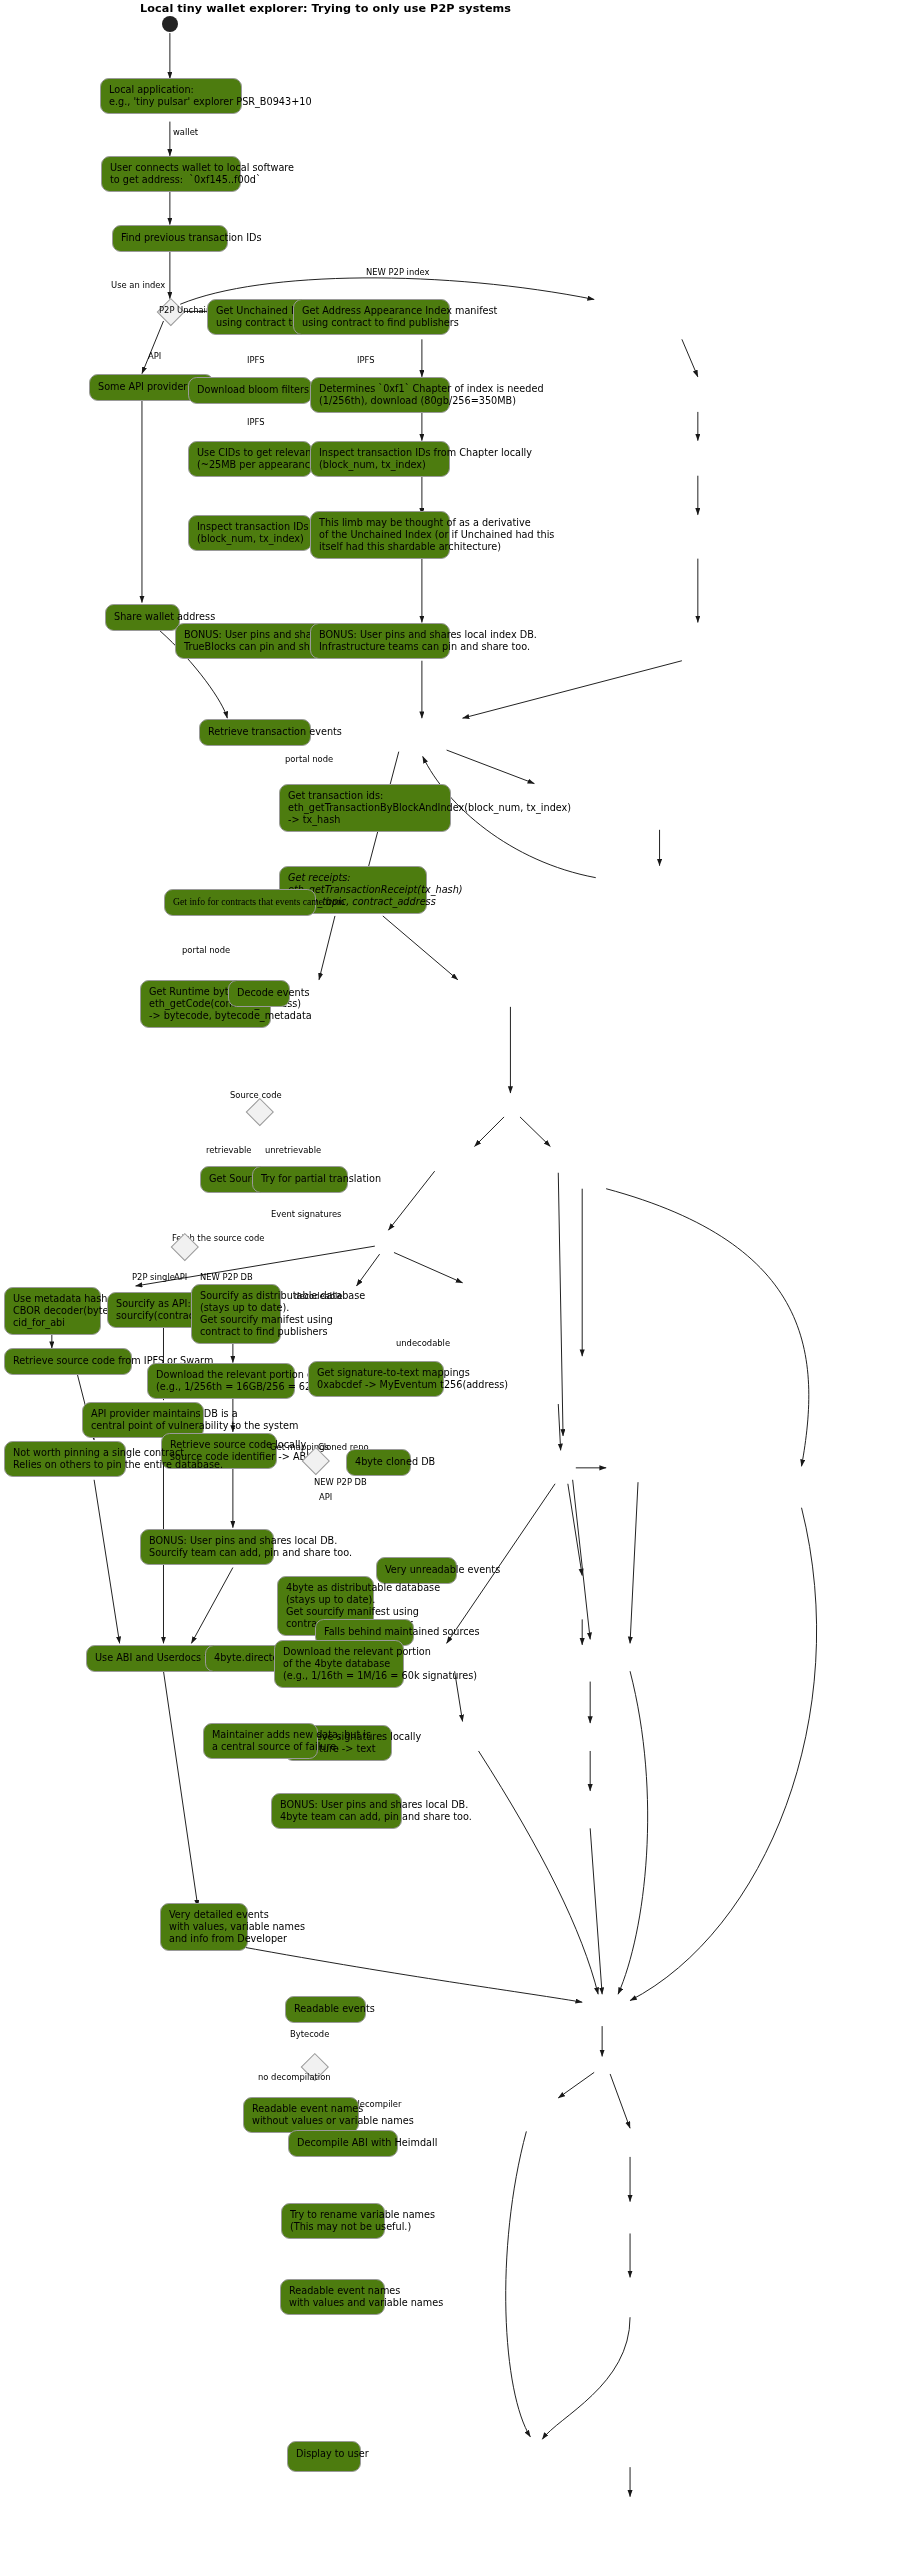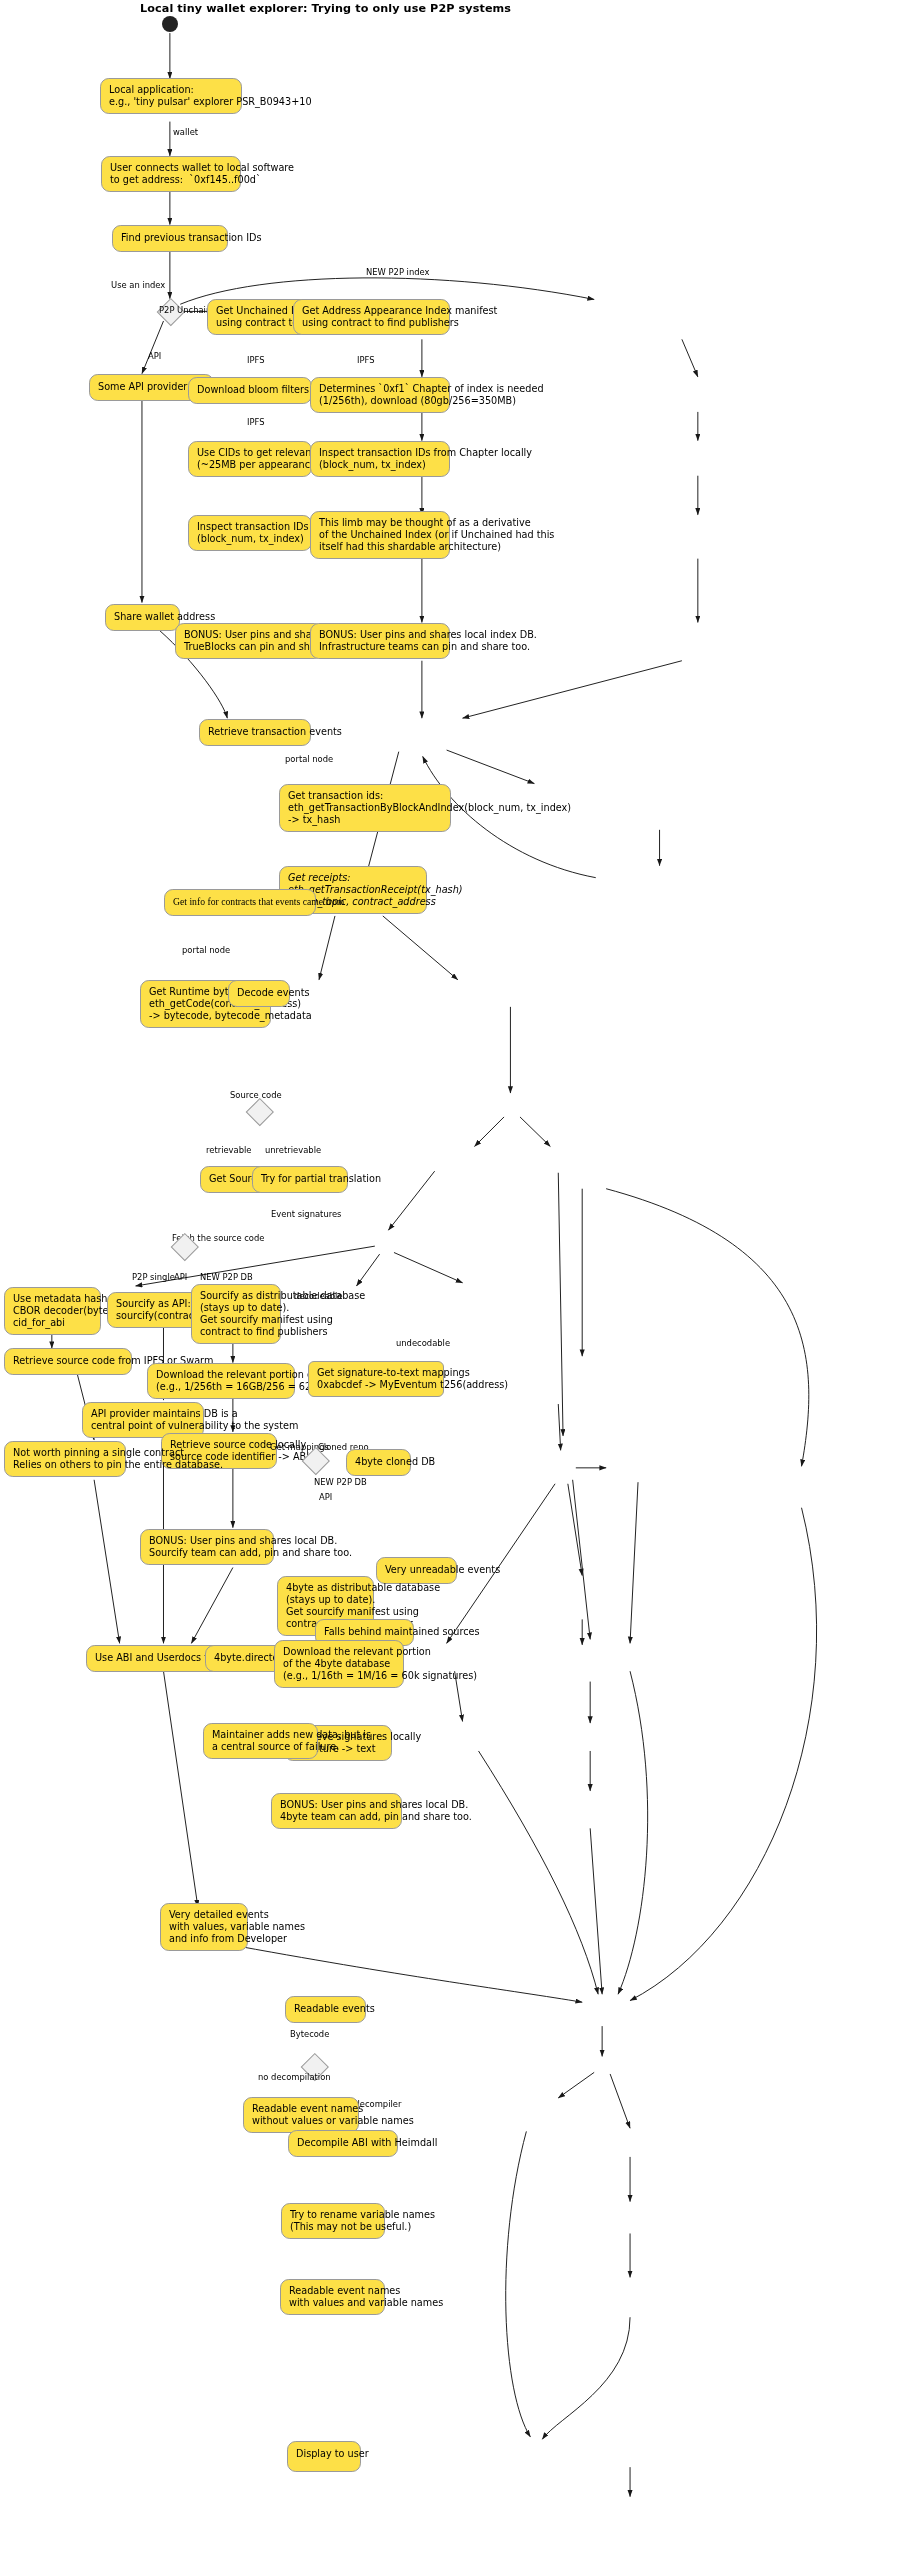--- a/index.html
+++ b/index.html
@@ -31,21 +31,21 @@
     position: absolute;
     font-weight: bold;
     font-size: 11.2px;
     color: #000;
     white-space: nowrap;
     letter-spacing: 0.1px;
   }
   .node {
     position: absolute;
     box-sizing: border-box;
-    background: #fde047;
+    background: #4d7c0f;
     border: 0.8px solid #9A9A9A;
     border-radius: 8.8px;
     color: #000;
     font-size: 9.7px;
     line-height: 12px;
     padding: 4.8px 8px 4.8px 8px;
     white-space: pre;
     text-align: left;
   }
   .node.center { text-align: center; }
@@ -340,21 +340,21 @@
 contract to find publishers</div>
 
   <div class="elabel" style="left:294px; top:1292px;">decodeable</div>
   <div class="elabel" style="left:396px; top:1339px;">undecodable</div>
 
   <div class="node center" style="left:4px; top:1348px; width:128px; padding-top:6.4px; padding-bottom:6.4px;">Retrieve source code from IPFS or Swarm</div>
 
   <div class="node" style="left:147px; top:1363px; width:148px;">Download the relevant portion of the database
 (e.g., 1/256th = 16GB/256 = 62MB)</div>
 
-  <div class="node" style="left:308px; top:1361px; width:136px;border-radius:6px;">Get signature-to-text mappings
+  <div class="node" style="left:308px; top:1361px; width:136px;">Get signature-to-text mappings
 0xabcdef -&gt; MyEventum t256(address)</div>
 
   <div class="node" style="left:82px; top:1402px; width:122px;">API provider maintains DB is a
 central point of vulnerability to the system</div>
 
   <div class="node" style="left:161px; top:1433px; width:116px;">Retrieve source code locally
 source code identifier -&gt; ABI</div>
 
   <div class="node" style="left:4px; top:1441px; width:122px;">Not worth pinning a single contract.
 Relies on others to pin the entire database.</div>

